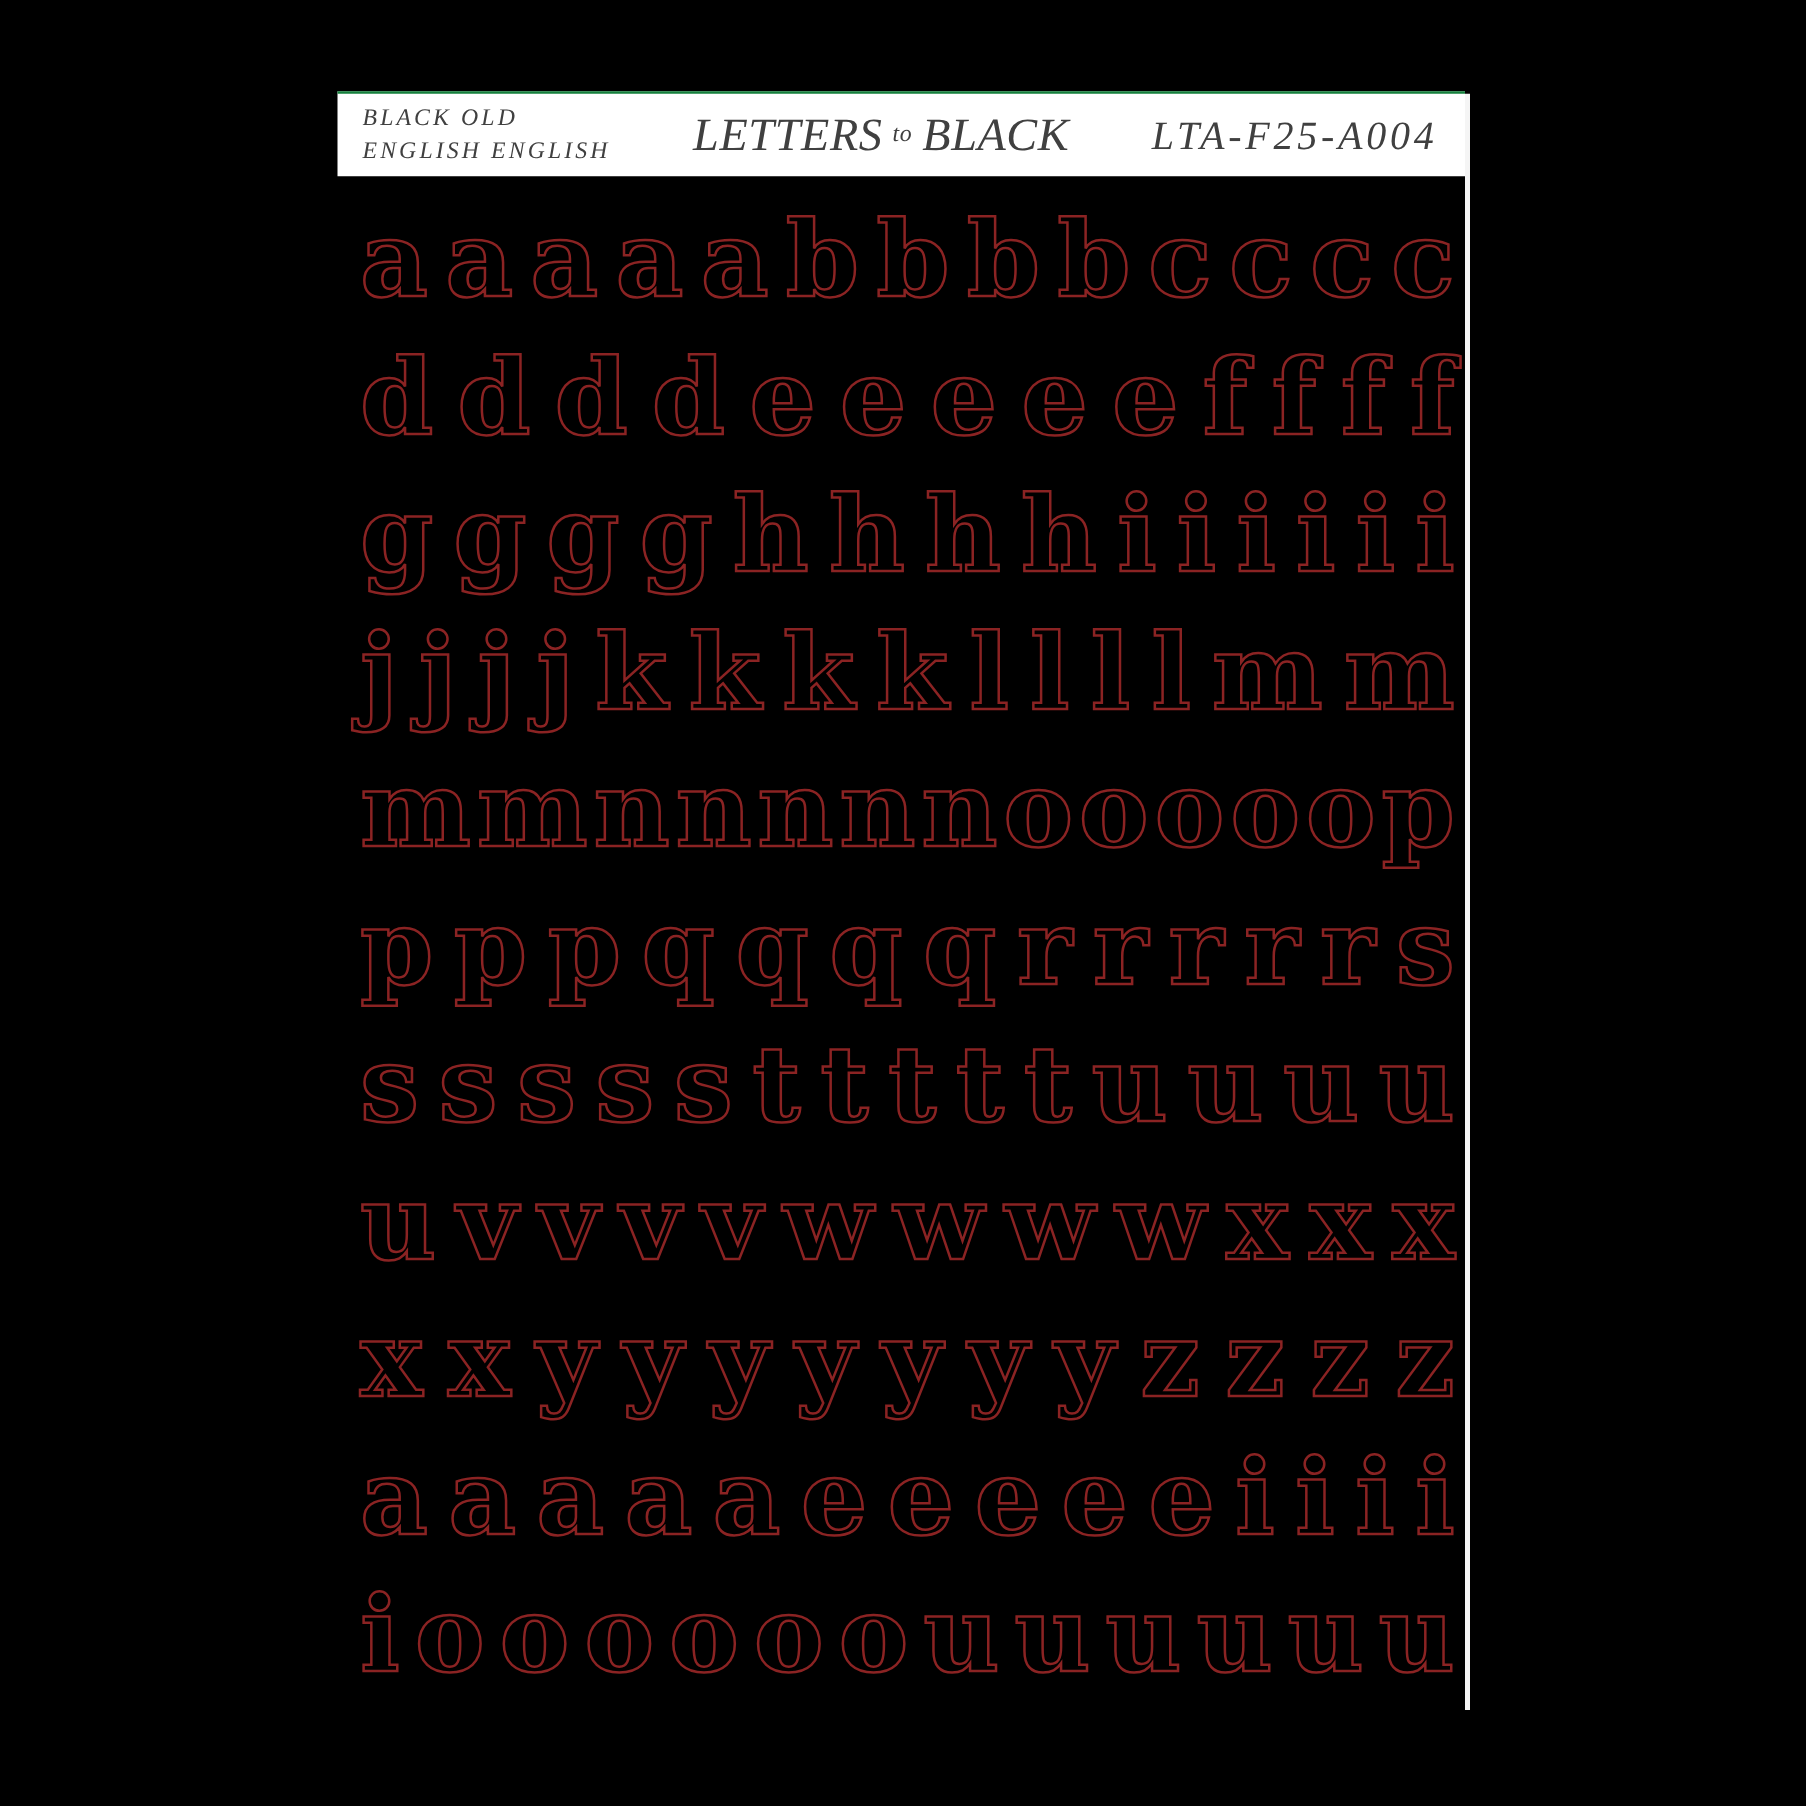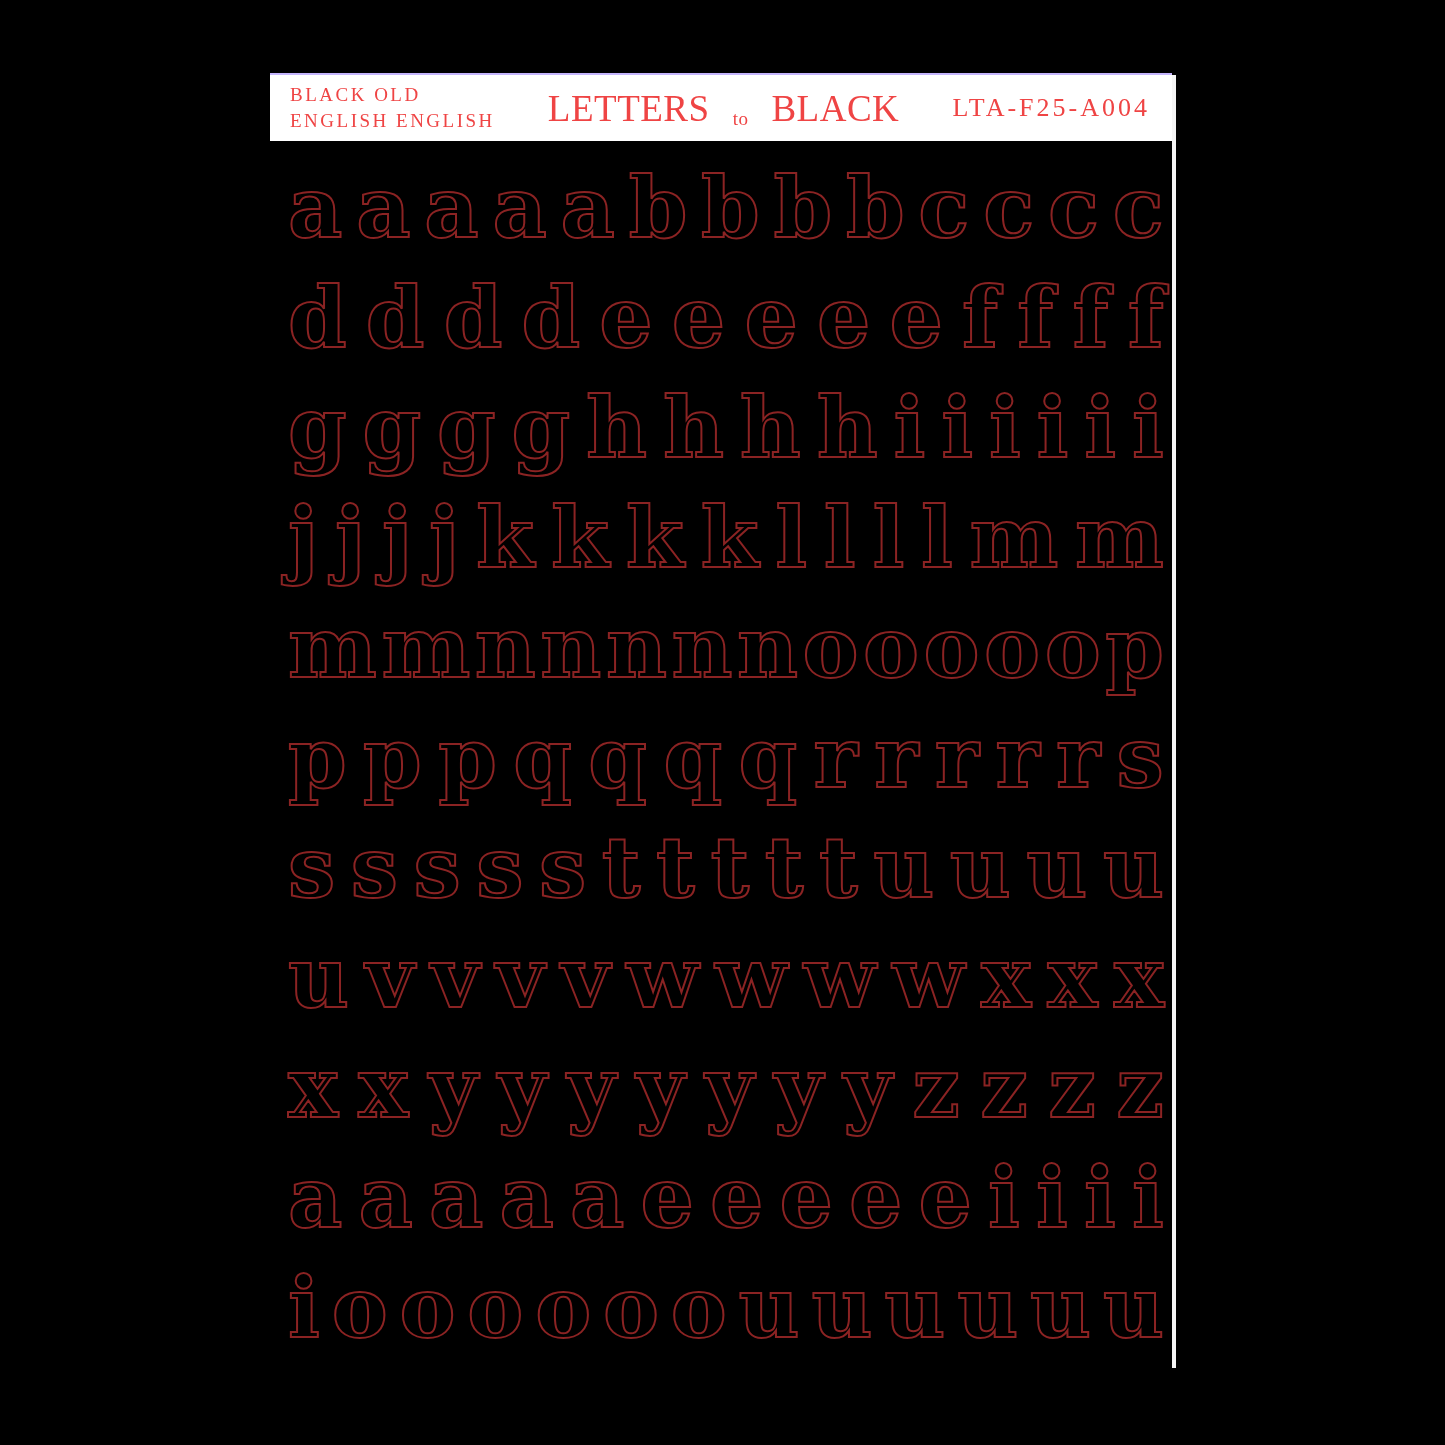--- a/index.html
+++ b/index.html
@@ -17,47 +17,48 @@
   }
   
   .sheet-header {
     position: absolute;
     left: 270px;
     top: 73px;
     width: 902px;
     height: 68px;
     background: #ffffff;
     box-sizing: border-box;
-    border-top: 2px solid #c4b5fd;
+    border-top: 2px solid #15803d;
     display: flex;
     align-items: center;
     justify-content: space-between;
     padding: 0 22px 0 20px;
-    color: #ef4444;
+    color: #404040;
+    font-style: italic;
   }
   .product-title {
     font-size: 19px;
     letter-spacing: 2.5px;
     line-height: 1.35;
     white-space: nowrap;
   }
   .brand-logo {
     font-size: 37px;
     letter-spacing: 0.5px;
     white-space: nowrap;
     display: flex;
-    align-items: flex-end;
-    gap: 23px;
+    align-items: center;
+    gap: 8px;
   }
   .brand-to {
     font-size: 19px;
     letter-spacing: 0.5px;
   }
   .sku-code {
-    font-size: 26px;
+    font-size: 32px;
     letter-spacing: 3px;
     white-space: nowrap;
   }
   
   .letter-grid {
     position: absolute;
     left: 288px;
     top: 158px;
     width: 876px;
     height: 1200px;

